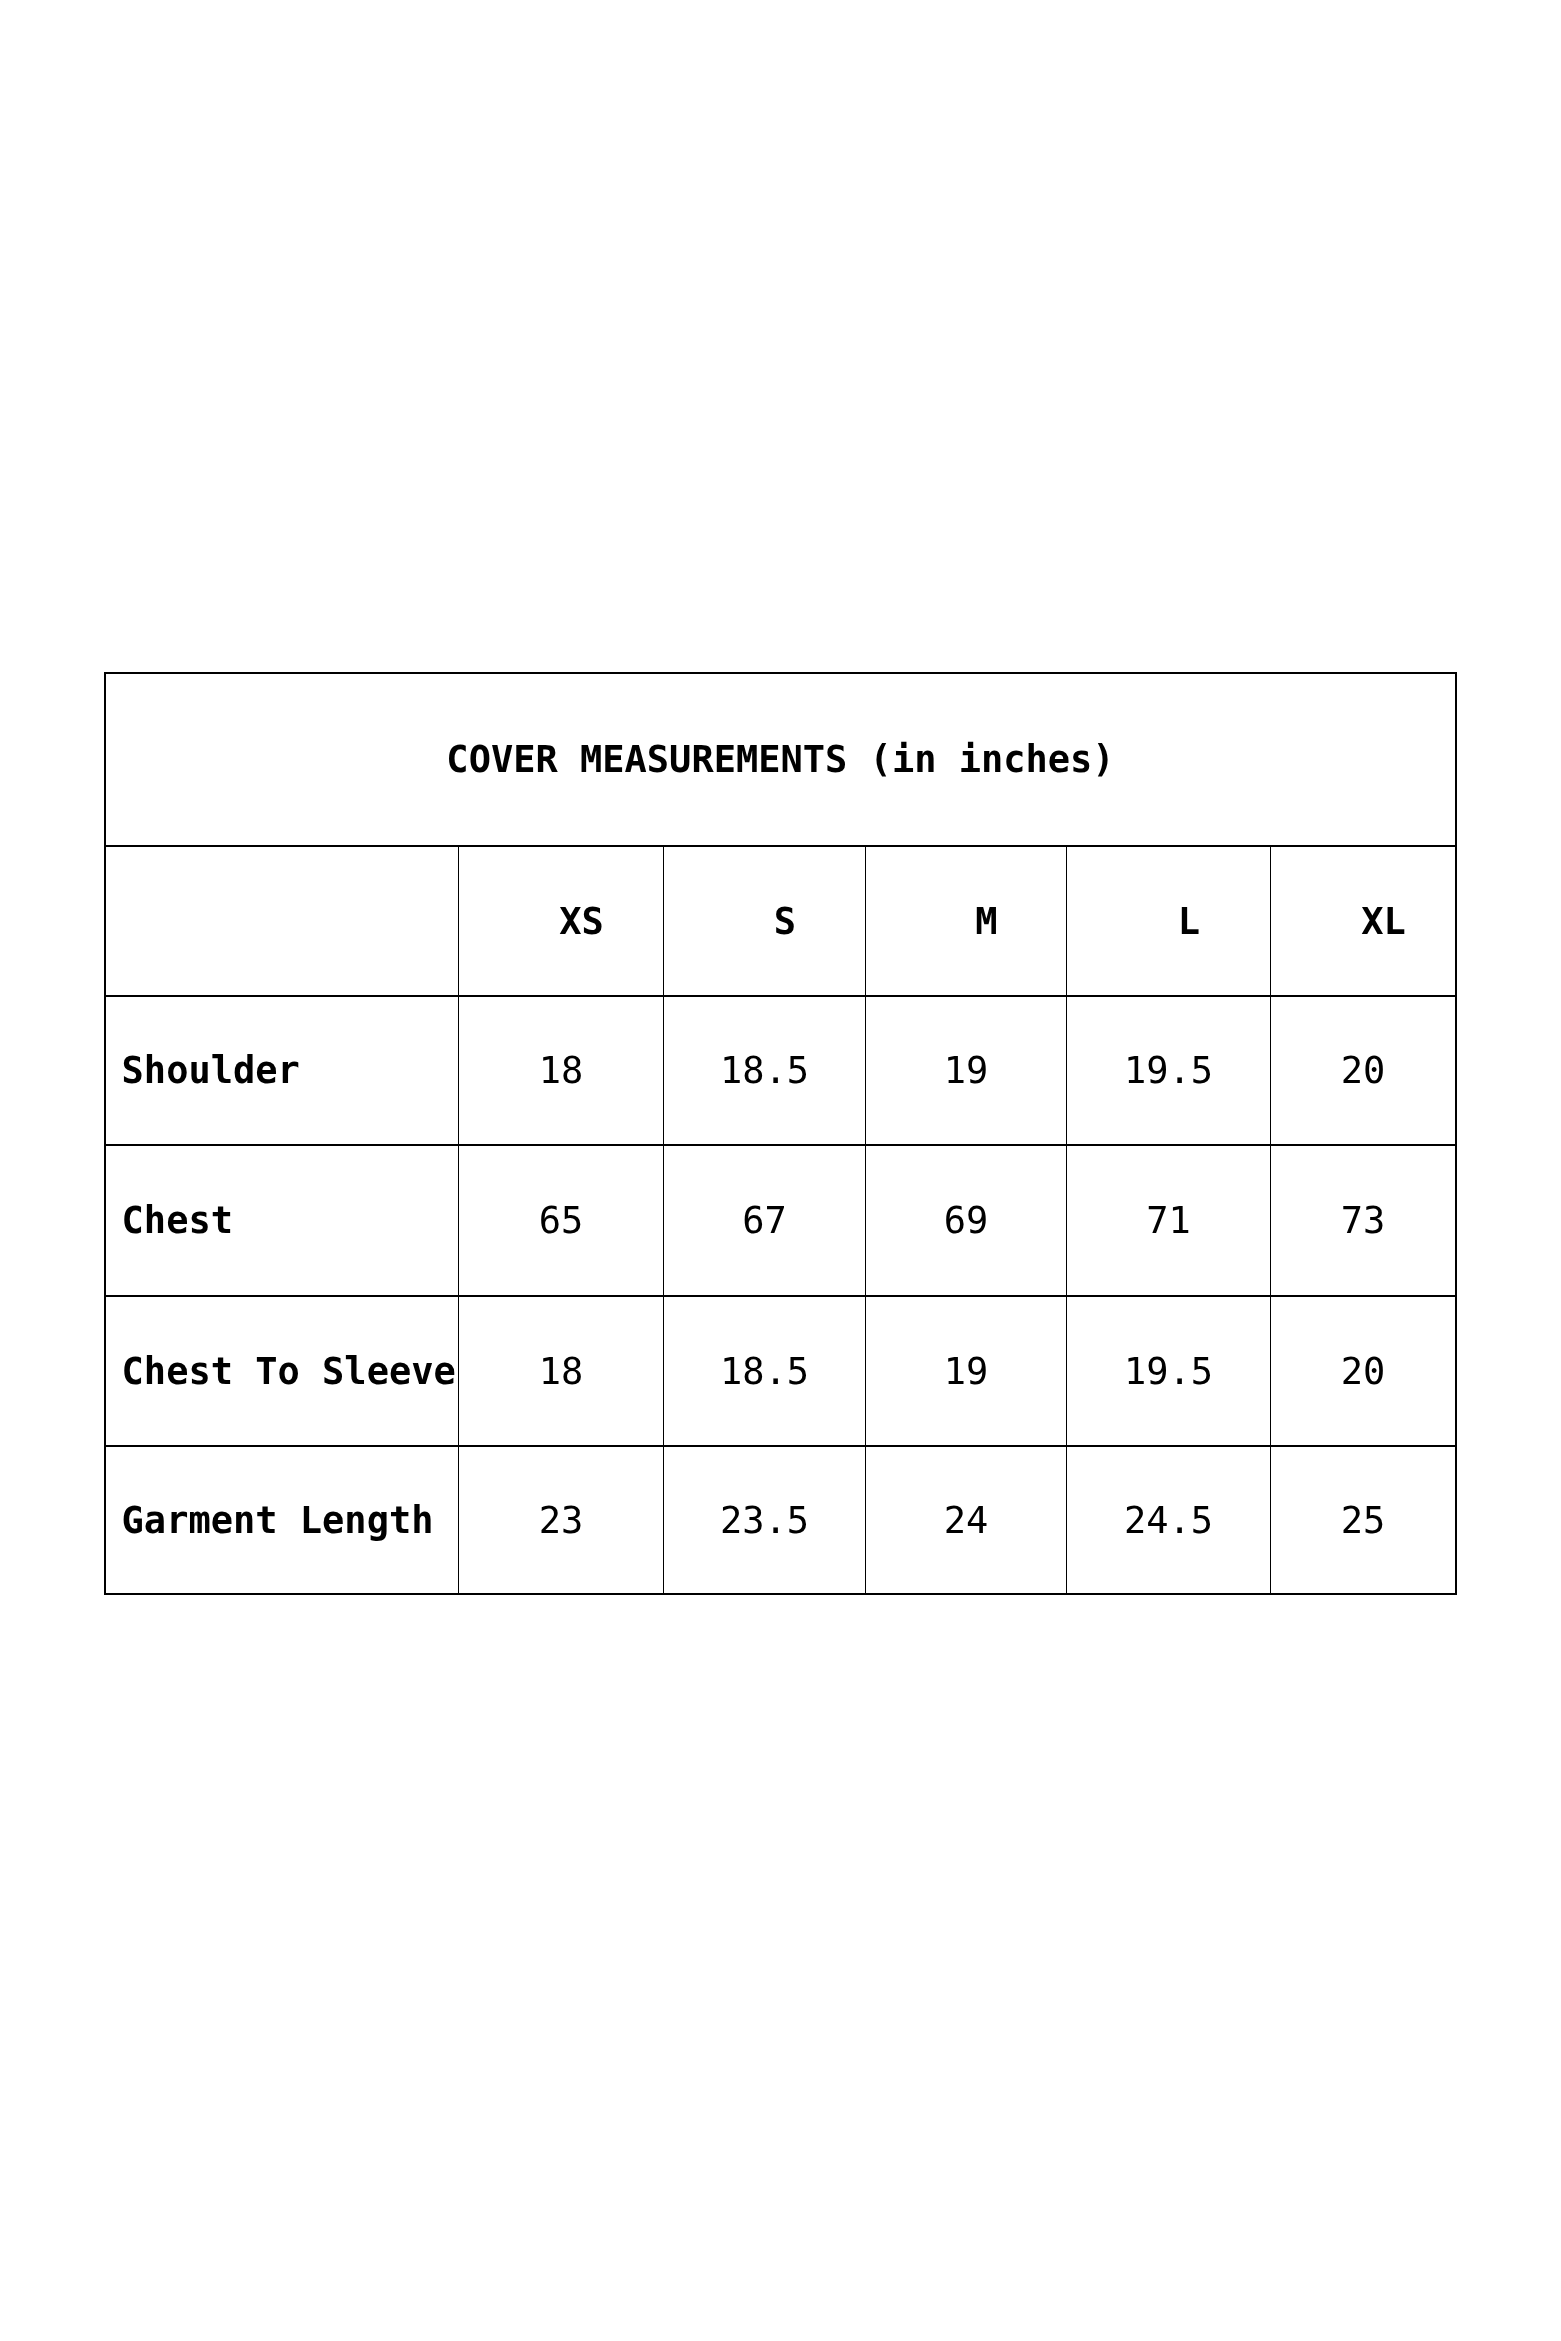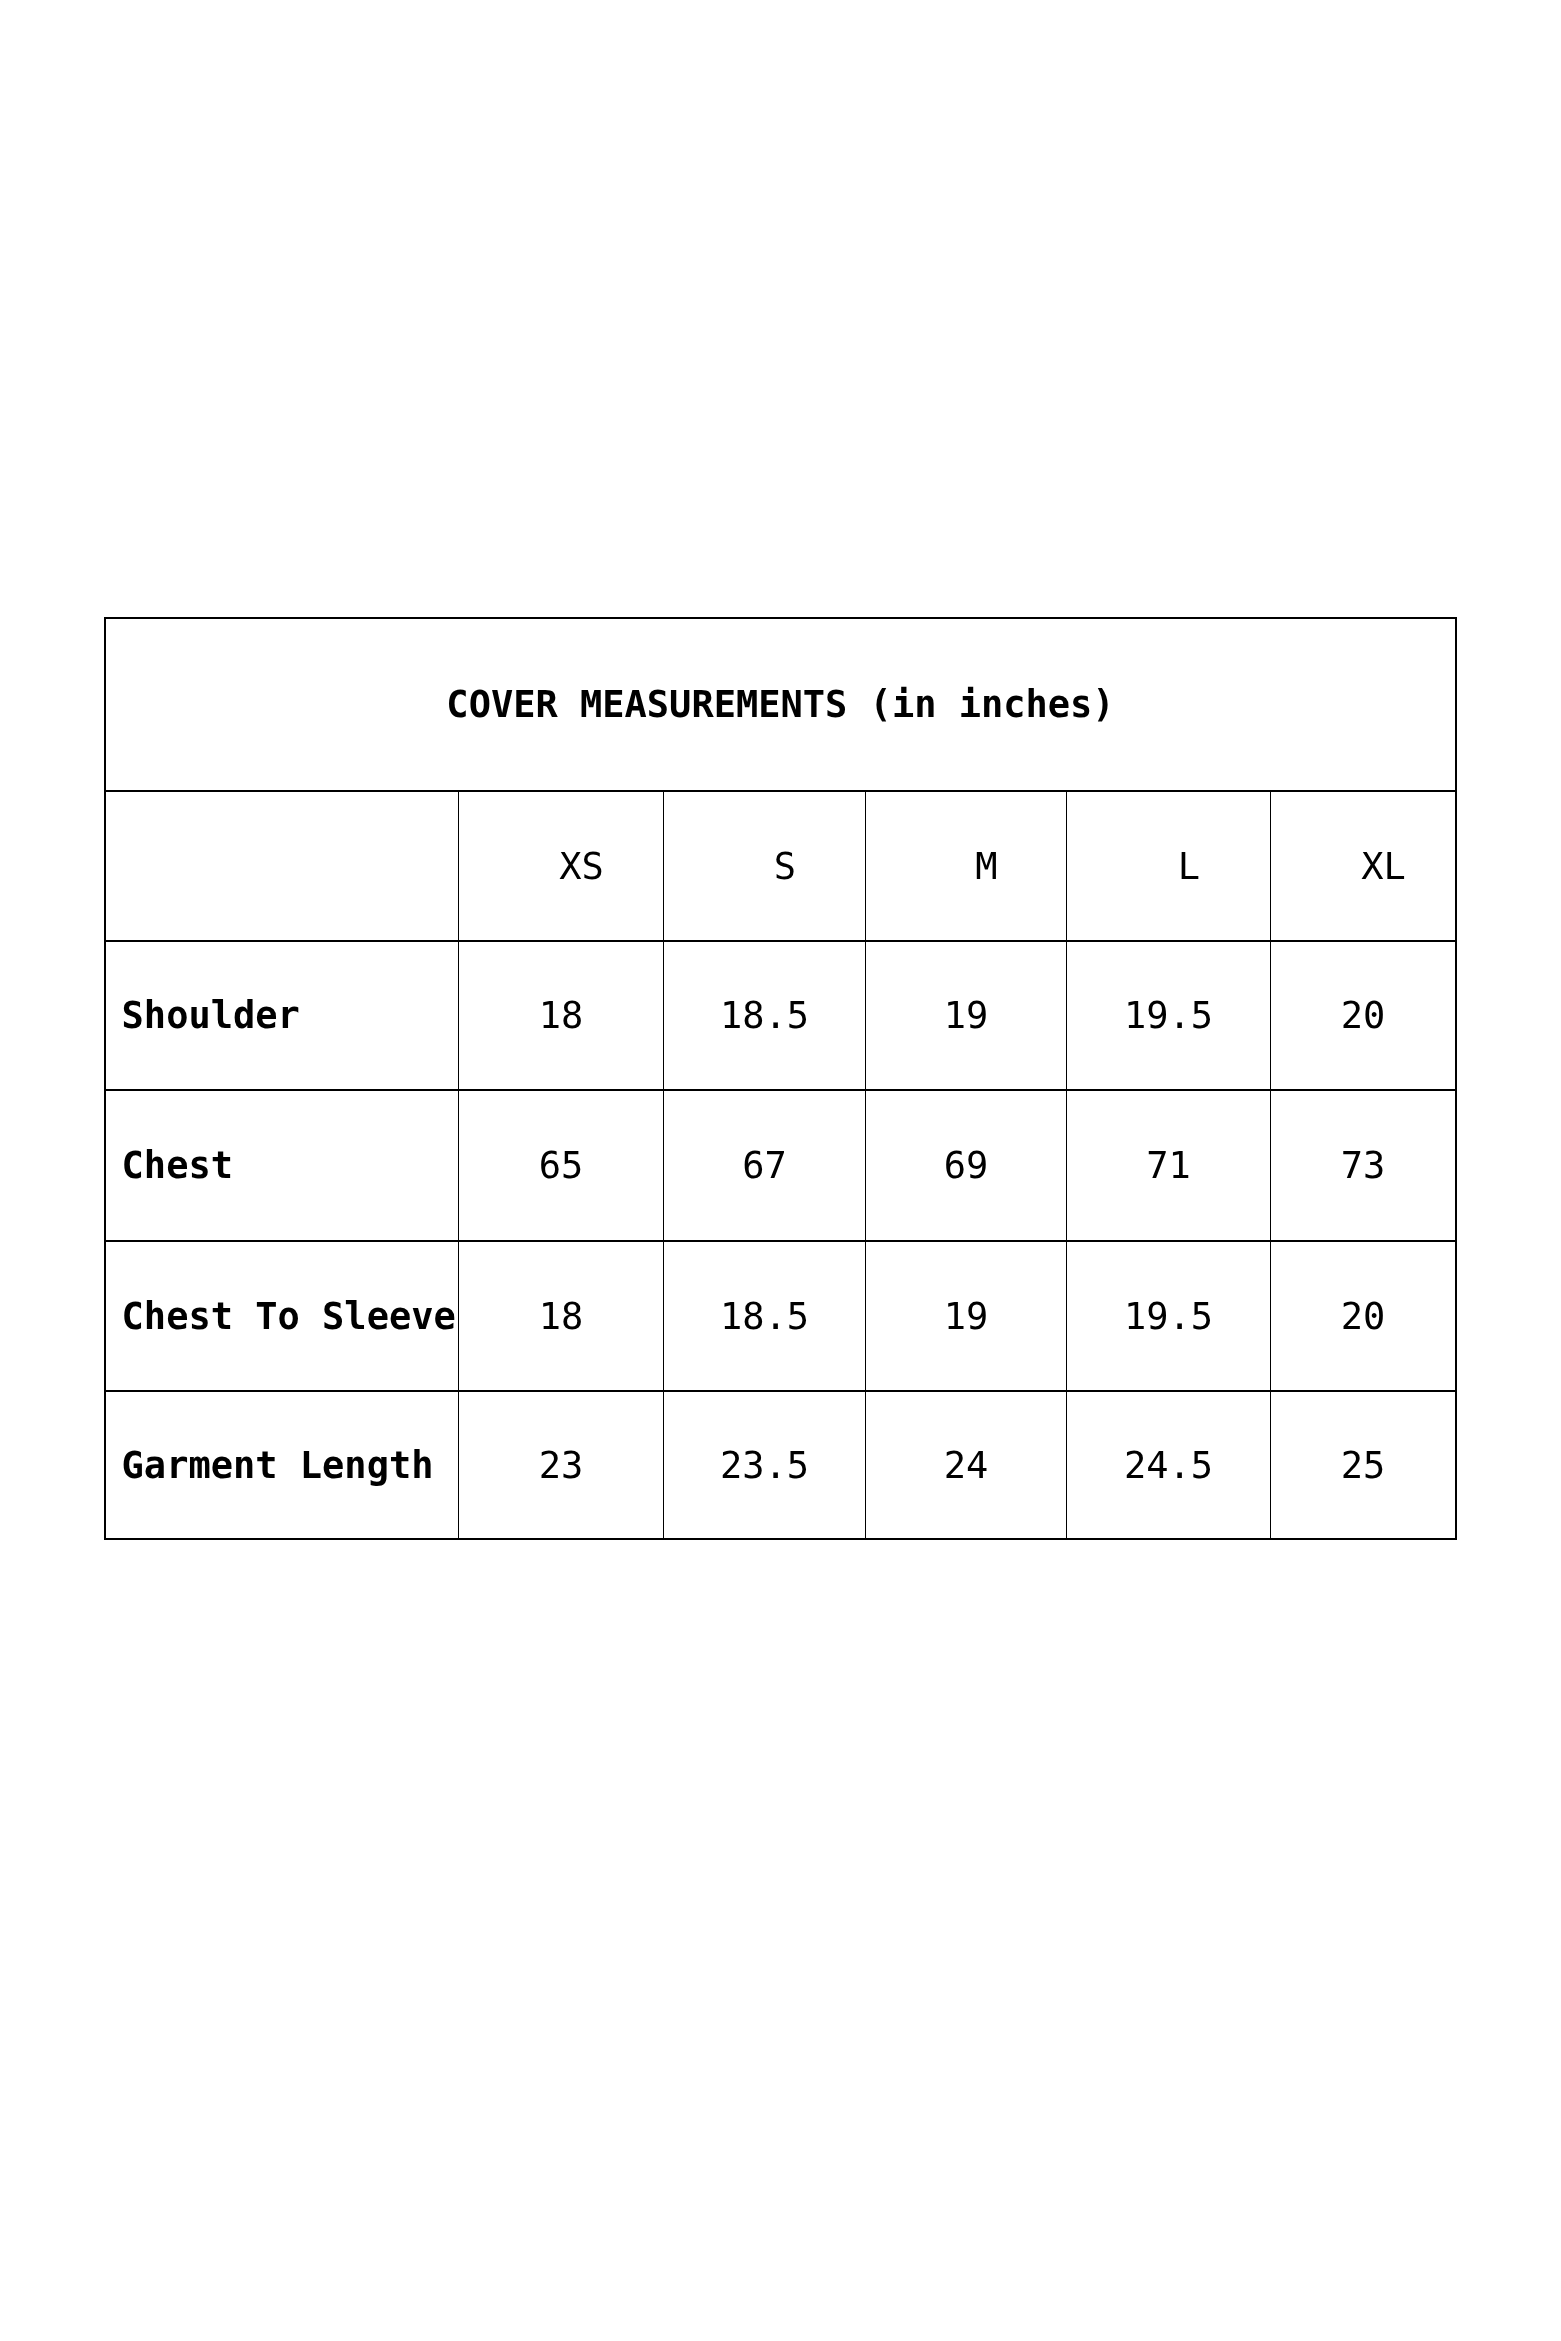--- a/index.html
+++ b/index.html
@@ -12,21 +12,21 @@
     width: 1561px;
     height: 2342px;
     position: relative;
     font-family: "DejaVu Sans Mono", "Liberation Mono", monospace;
     color: #000000;
   }
 
   .size-table {
     position: absolute;
     left: 104px;
-    top: 617px;
+    top: 672px;
     width: 1353px;
     height: 923px;
     border: 2.3px solid #000000;
     background: #ffffff;
     display: grid;
     grid-template-columns: 352px 205px 202px 201px 204px 1fr;
     grid-template-rows: 171px 150px 149px 151px 150px 1fr;
   }
 
   .cell {
@@ -49,21 +49,21 @@
     font-size: 37px;
     letter-spacing: 0;
   }
 
   .first-col {
     border-left: none;
     text-align: center;
   }
 
   .header-cell {
-    font-weight: normal;
+    font-weight: bold;
     padding-left: 41px;
   }
 
   .label-cell {
     justify-content: flex-start;
     padding-left: 15.6px;
     font-weight: bold;
   }
 
   .value-cell {

